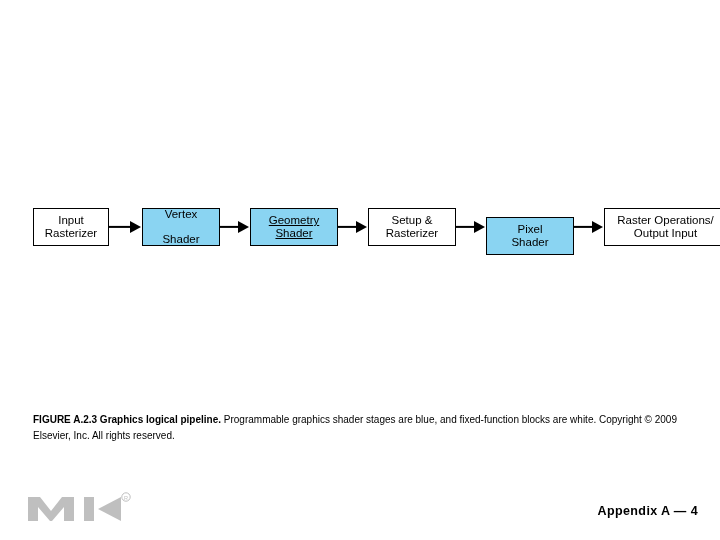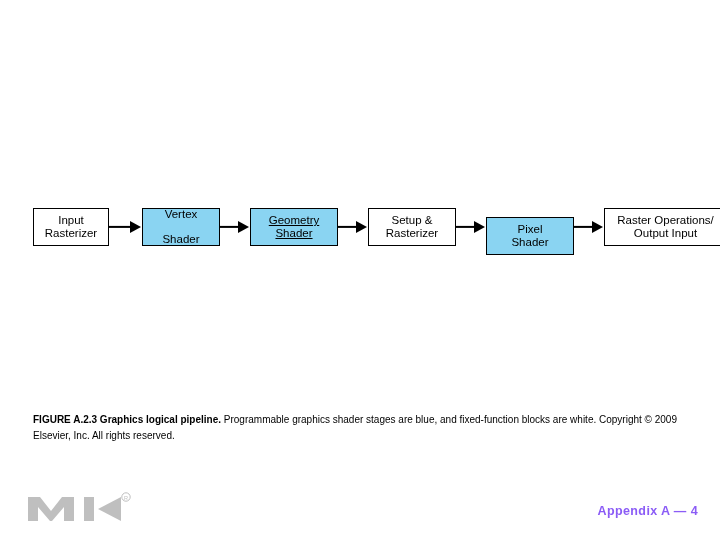--- a/index.html
+++ b/index.html
@@ -126,21 +126,21 @@
   }
   .footer-logo svg { display: block; }
 
   .footer-page {
     position: absolute;
     right: 22px;
     top: 504px;
     font-size: 12.5px;
     font-weight: bold;
     letter-spacing: 0.4px;
-    color: #8b5cf6;
+    color: #000000;
     text-align: right;
     white-space: nowrap;
   }
 </style>
 </head>
 <body>
 
 <div class="slide">
 
   <div class="pipeline">

